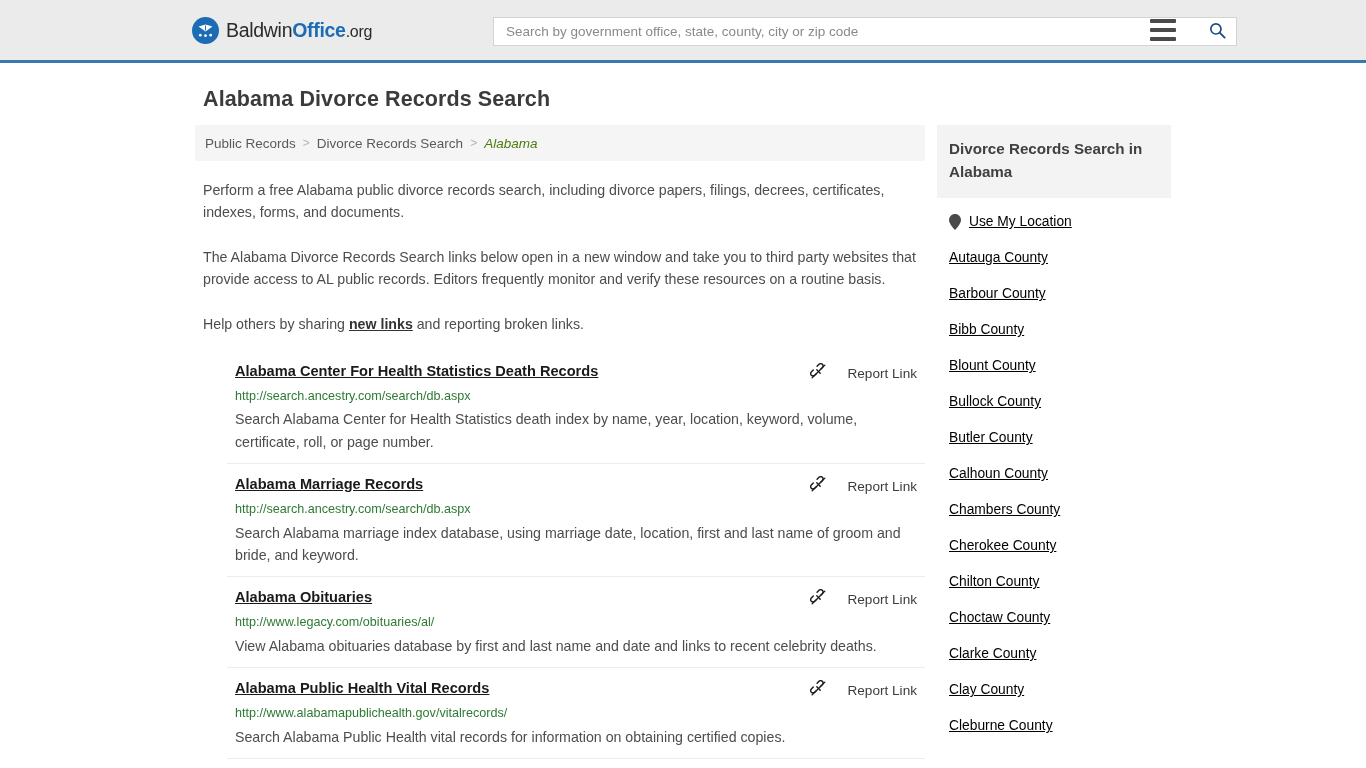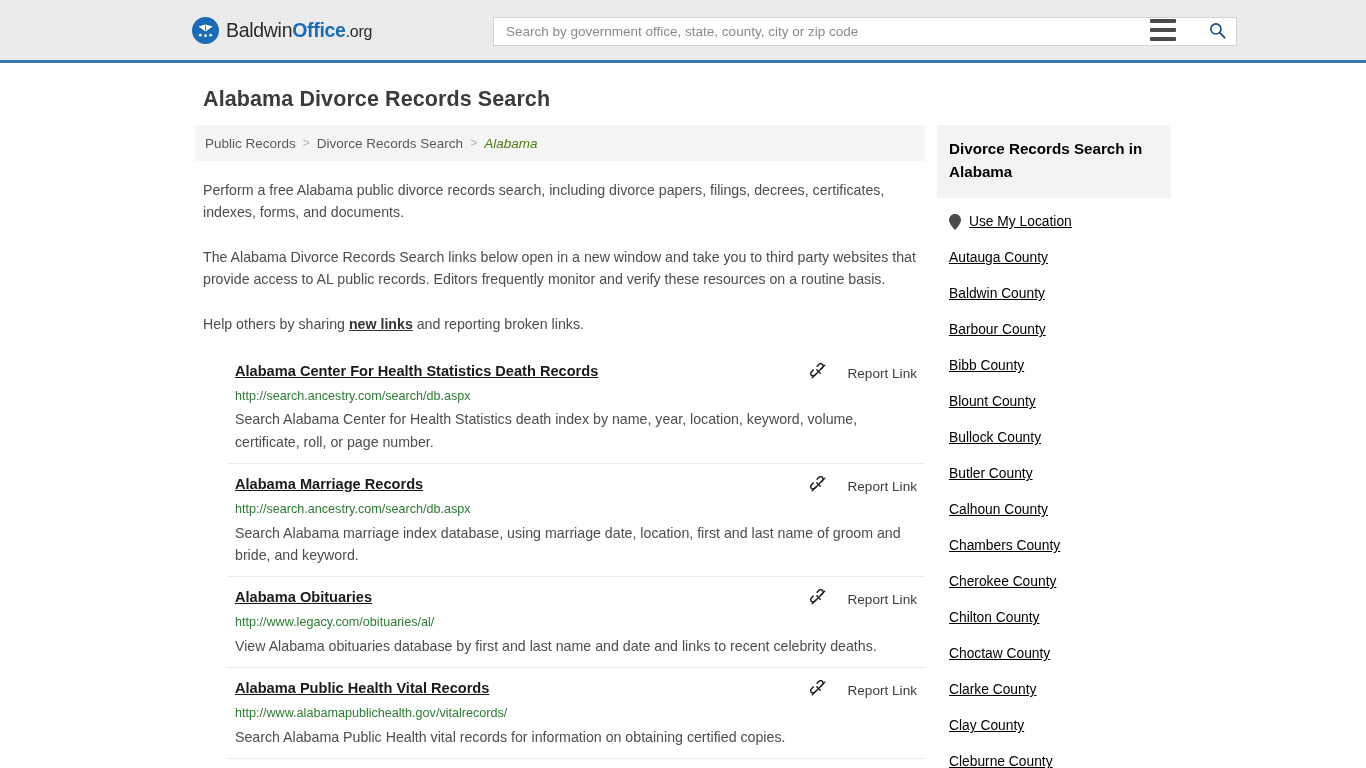--- a/index.html
+++ b/index.html
@@ -227,21 +227,21 @@
     line-height: 1.58;
     color: #4d4d4d;
   }
 
   
   .side-head {
     background: #f3f3f3;
     padding: 13px 12px 14px 12px;
     font-size: 15.2px;
     font-weight: bold;
-    color: #000000;
+    color: #404040;
     line-height: 1.5;
   }
   .side-list { padding-top: 6px; }
   .side-item {
     display: flex;
     align-items: center;
     gap: 8px;
     padding: 0 12px;
     height: 36px;
   }
@@ -423,23 +423,20 @@
             <path d="M6 0 C2.7 0 0 2.7 0 6 C0 10.2 6 16 6 16 C6 16 12 10.2 12 6 C12 2.7 9.3 0 6 0 Z" fill="#4a4a4a"></path>
           </svg>
         </span>
         <a href="#">Use My Location</a>
       </div>
 
       <div class="side-item">
         <a href="#">Autauga County</a>
       </div>
       <div class="side-item">
-        <a href="#">Baldwin County</a>
-      </div>
-      <div class="side-item">
         <a href="#">Barbour County</a>
       </div>
       <div class="side-item">
         <a href="#">Bibb County</a>
       </div>
       <div class="side-item">
         <a href="#">Blount County</a>
       </div>
       <div class="side-item">
         <a href="#">Bullock County</a>

